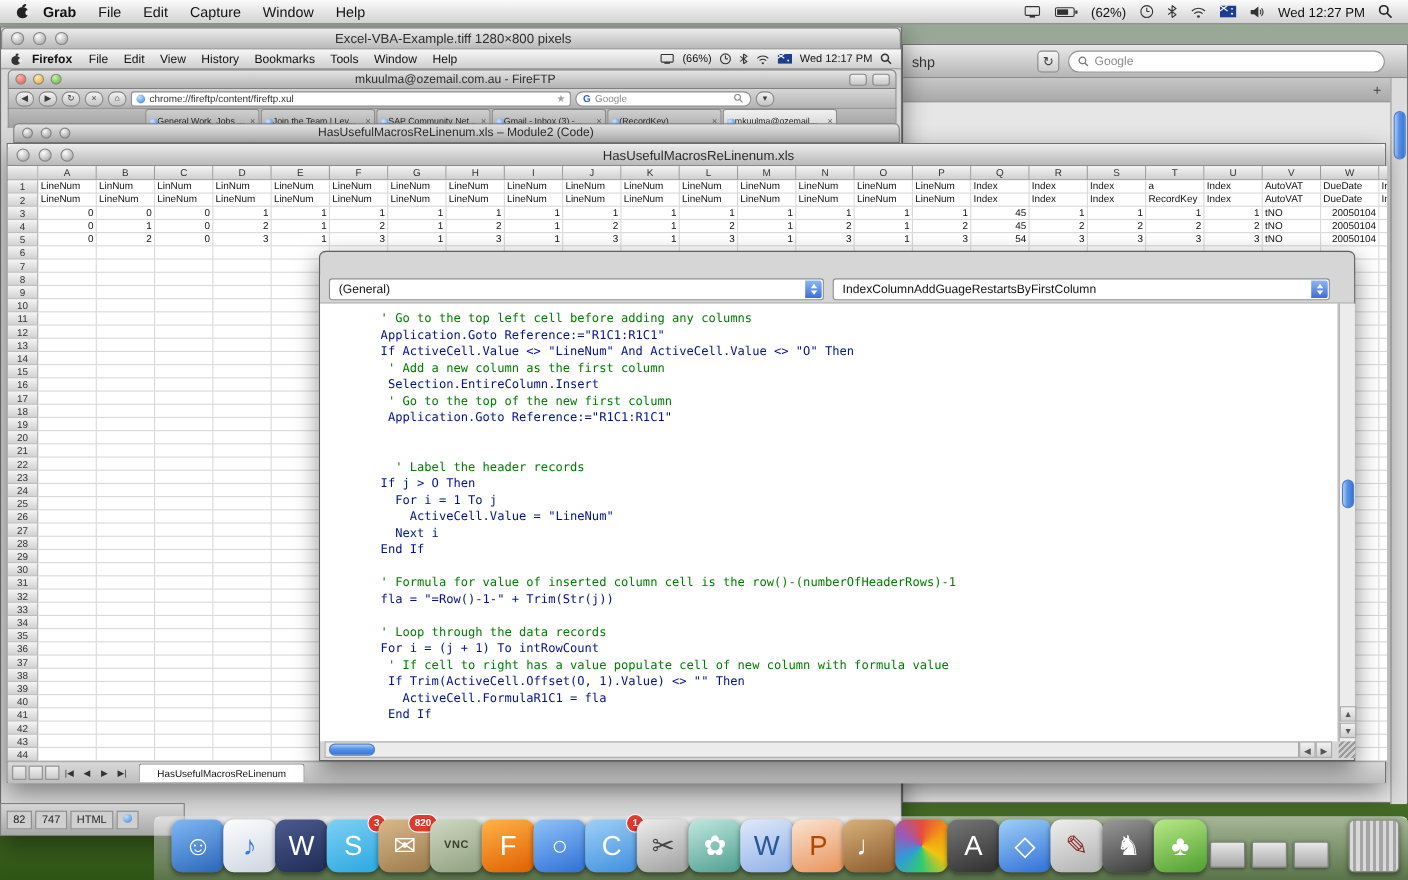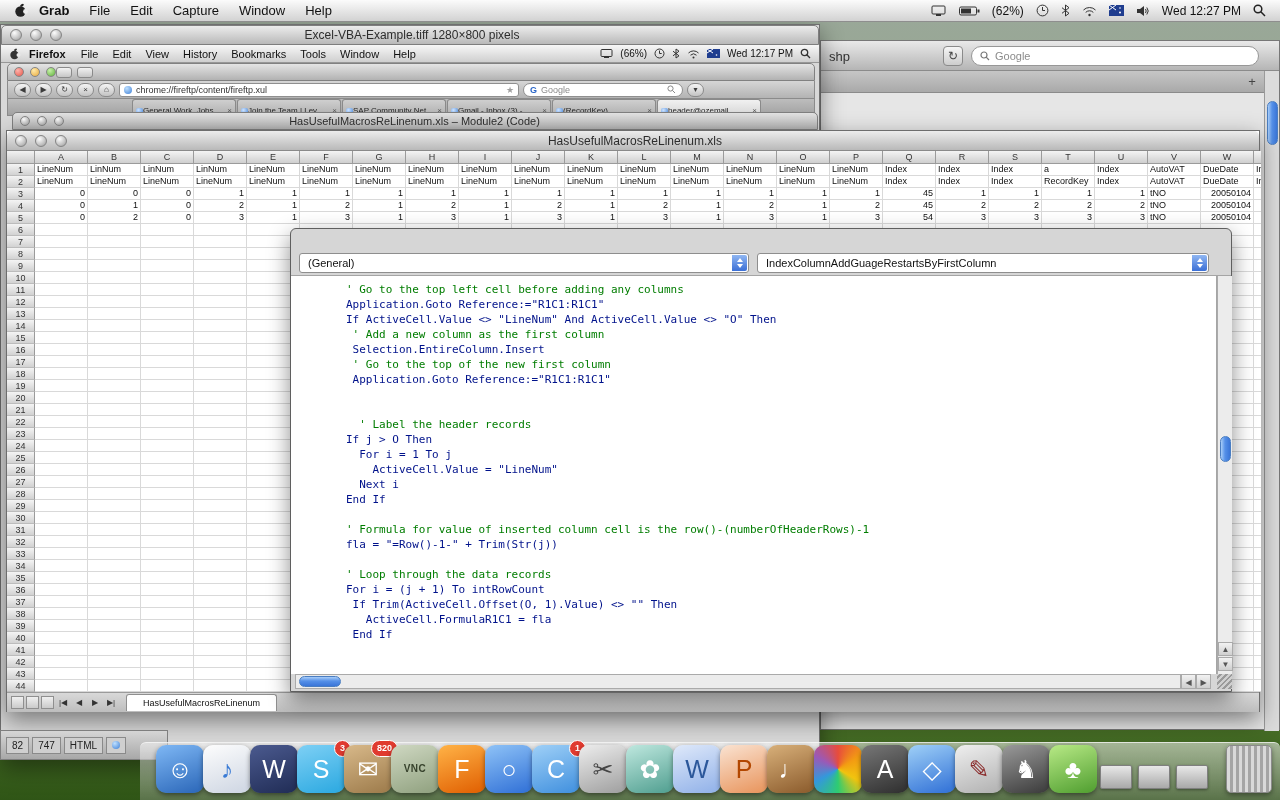--- a/index.html
+++ b/index.html
@@ -232,20 +232,21 @@
           <circle cx="4.5" cy="4.5" r="3.2" fill="none" stroke="#333" stroke-width="1.3"></circle>
           <line x1="6.8" y1="6.8" x2="10" y2="10" stroke="#333" stroke-width="1.3"></line>
         </svg>
     </span>
   </div>
 
   <div id="ftpbar">
     <span class="wbtn" style="background:radial-gradient(circle at 35% 30%,#ffb3ab,#e4564a)"></span>
     <span class="wbtn" style="background:radial-gradient(circle at 35% 30%,#ffe9a8,#e8a93d)"></span>
     <span class="wbtn" style="background:radial-gradient(circle at 35% 30%,#c6f0a8,#5fb23a)"></span>
+    <span class="tb-title">mkuulma@ozemail.com.au - FireFTP</span>
     <span class="ftp-mini"></span>
     <span class="ftp-mini"></span>
   </div>
 
   <div id="ffnav">
     <span class="navbtn">◀</span>
     <span class="navbtn">▶</span>
     <span class="navbtn">↻</span>
     <span class="navbtn">×</span>
     <span class="navbtn">⌂</span>
@@ -287,21 +288,21 @@
           <span class="tlbl">Gmail - Inbox (3) -...</span>
           <span class="tx">×</span>
         </div>
         <div class="fftab">
           <span class="fav"></span>
           <span class="tlbl">(RecordKey)</span>
           <span class="tx">×</span>
         </div>
         <div class="fftab active">
           <span class="fav"></span>
-          <span class="tlbl">header@ozemail...</span>
+          <span class="tlbl">mkuulma@ozemail...</span>
           <span class="tx">×</span>
         </div>
       </div>
     </div>
 </div>
 
 <div id="module2" class="abs">
   <span class="wbtn"></span>
   <span class="wbtn"></span>
   <span class="wbtn"></span>
@@ -1492,20 +1493,21 @@
       <div class="codeline">  For i = 1 To j</div>
       <div class="codeline">    ActiveCell.Value = "LineNum"</div>
       <div class="codeline">  Next i</div>
       <div class="codeline">End If</div>
       <div class="codeline"> </div>
       <div class="codeline c">' Formula for value of inserted column cell is the row()-(numberOfHeaderRows)-1</div>
       <div class="codeline">fla = "=Row()-1-" + Trim(Str(j))</div>
       <div class="codeline"> </div>
       <div class="codeline c">' Loop through the data records</div>
       <div class="codeline">For i = (j + 1) To intRowCount</div>
+      <div class="codeline c"> ' If cell to right has a value populate cell of new column with formula value</div>
       <div class="codeline"> If Trim(ActiveCell.Offset(O, 1).Value) &lt;&gt; "" Then</div>
       <div class="codeline">   ActiveCell.FormulaR1C1 = fla</div>
       <div class="codeline"> End If</div>
     </div>
   <div id="vscroll">
     <div id="vthumb"></div>
     <span class="sarrow" style="top:366px">▲</span>
     <span class="sarrow" style="top:381px">▼</span>
   </div>
   <div id="hscroll">

